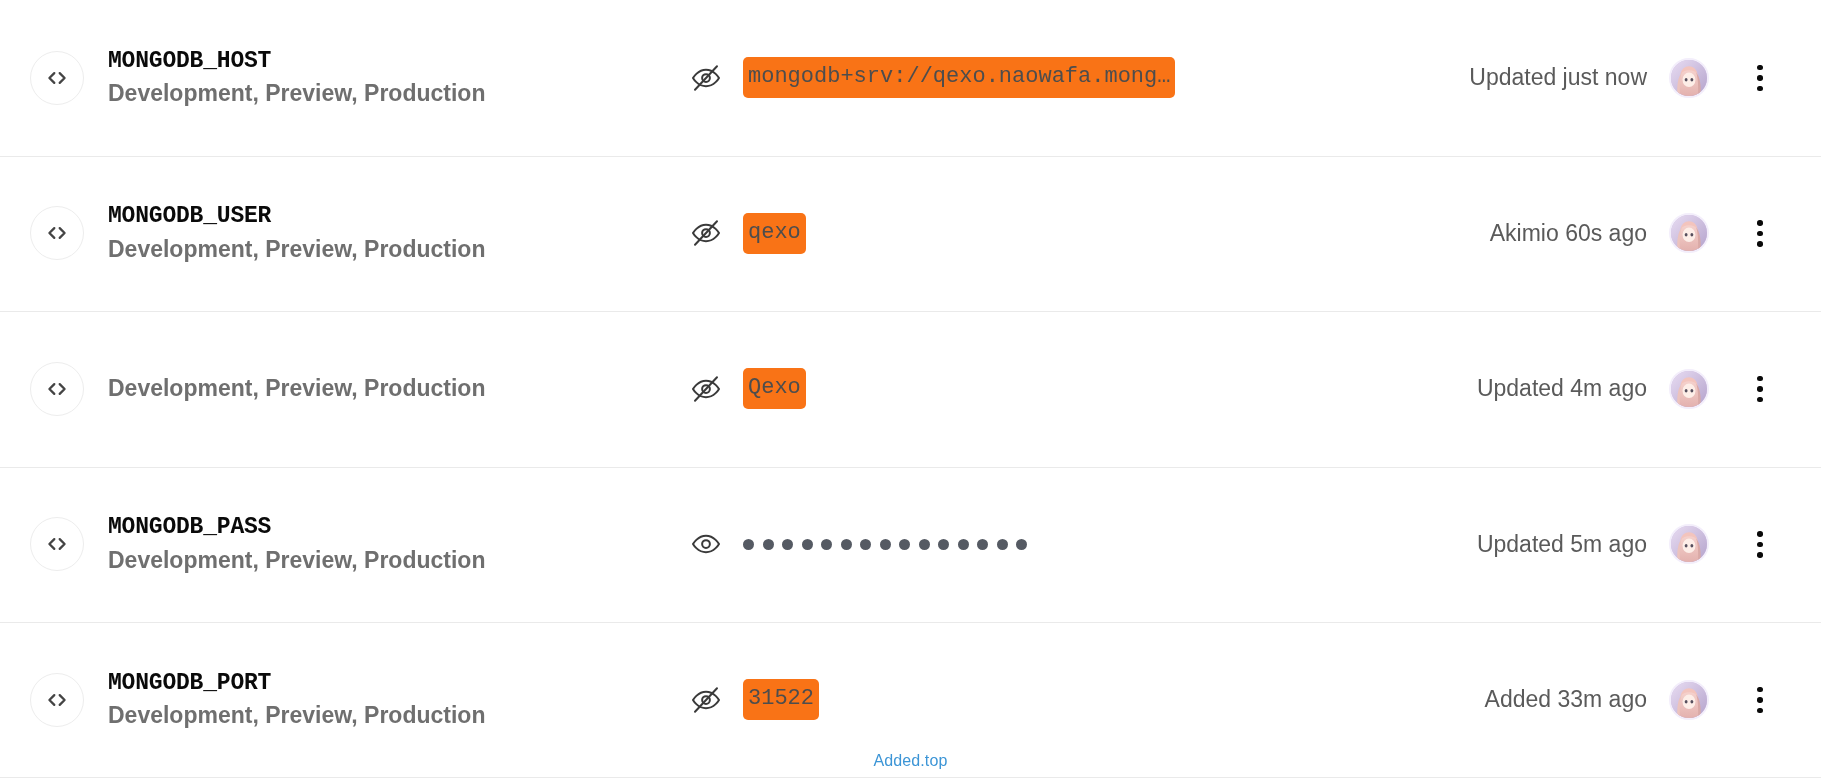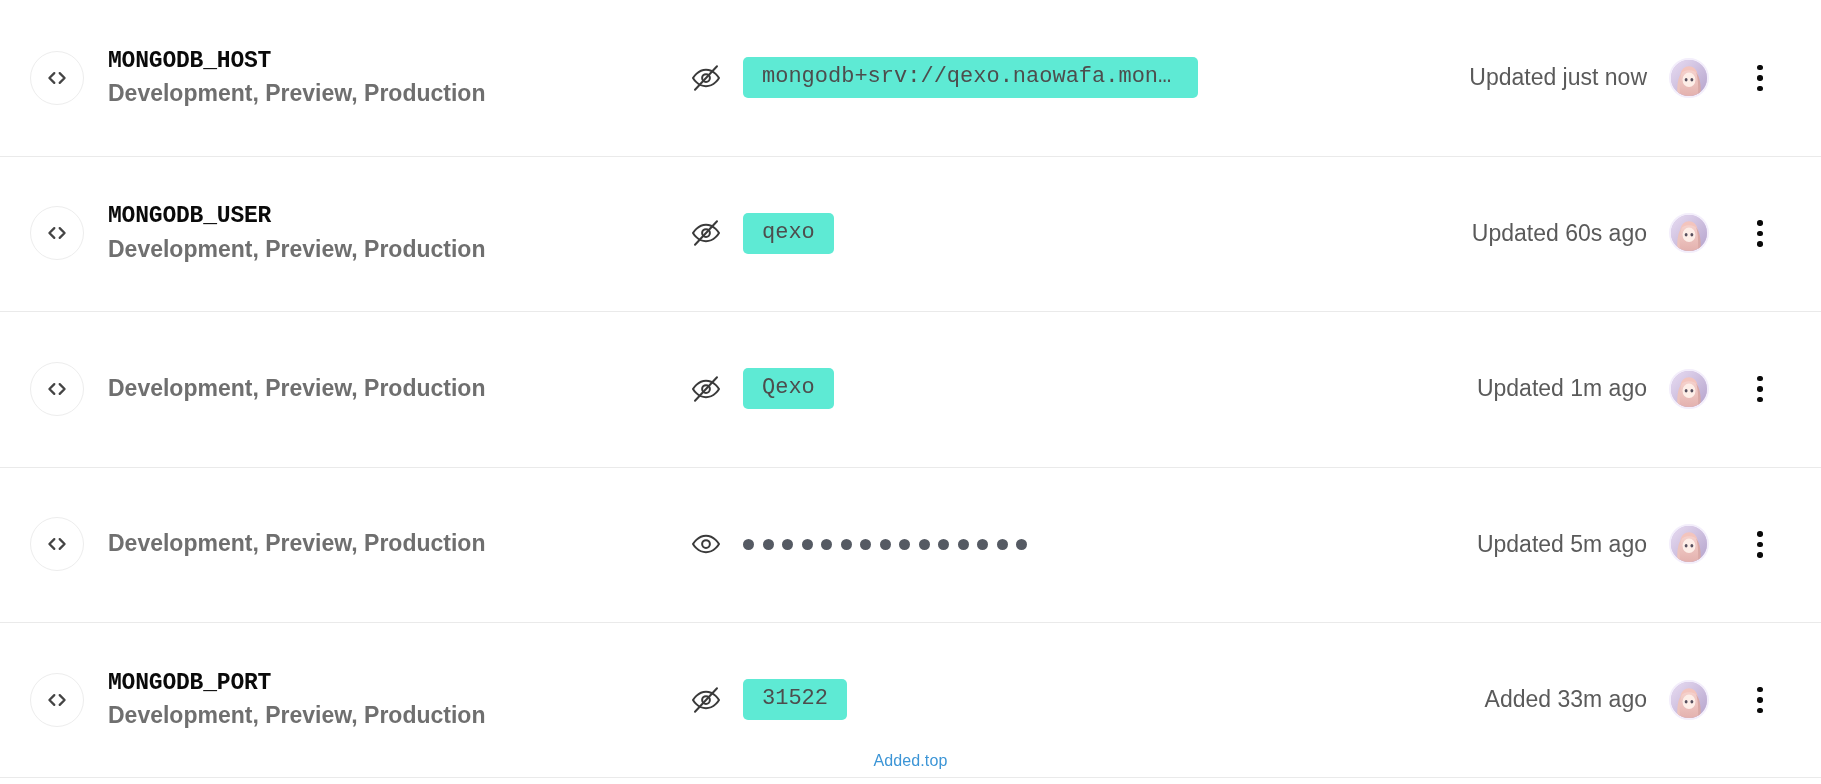--- a/index.html
+++ b/index.html
@@ -105,23 +105,23 @@
     background: none;
     border: none;
     padding: 0;
     cursor: pointer;
   }
   .eye-btn svg { display: block; }
 
   .value-chip {
     display: inline-block;
     max-width: 455px;
-    background: #5eead4;
+    background: #f97316;
     border-radius: 5px;
-    padding: 7px 19px 8px;
+    padding: 7px 5px 8px;
     font-family: "Liberation Mono", "DejaVu Sans Mono", monospace;
     font-size: 22px;
     line-height: 1.18;
     color: #4d4d4d;
     white-space: nowrap;
     overflow: hidden;
     text-overflow: ellipsis;
   }
   .value-dots {
     display: flex;
@@ -265,21 +265,21 @@
         <button class="eye-btn">
           <svg width="30" height="30" viewBox="0 0 24 24" fill="none" stroke="#3a3a3a" stroke-width="1.6" stroke-linecap="round" stroke-linejoin="round">
             <path d="M1.6 12S5.3 5.4 12 5.4 22.4 12 22.4 12 18.7 18.6 12 18.6 1.6 12 1.6 12z"></path>
             <circle cx="12" cy="12" r="3.1"></circle>
             <line x1="3.2" y1="21.4" x2="20.8" y2="2.6"></line>
           </svg>
         </button>
         <div class="value-chip">qexo</div>
       </div>
       <div class="meta-block">
-        <div class="timestamp">Updated 60s ago</div>
+        <div class="timestamp">Akimio 60s ago</div>
         <div class="avatar">
           <svg viewBox="0 0 40 40" preserveAspectRatio="xMidYMid slice">
             <defs>
               <linearGradient id="bgav" x1="0" y1="0" x2="1" y2="1">
                 <stop offset="0%" stop-color="#e8dcf2"></stop>
                 <stop offset="100%" stop-color="#b4a3cc"></stop>
               </linearGradient>
               <linearGradient id="hairav" x1="0" y1="0" x2="0" y2="1">
                 <stop offset="0%" stop-color="#f6d4cf"></stop>
                 <stop offset="100%" stop-color="#e3b1ae"></stop>
@@ -316,21 +316,21 @@
         <button class="eye-btn">
           <svg width="30" height="30" viewBox="0 0 24 24" fill="none" stroke="#3a3a3a" stroke-width="1.6" stroke-linecap="round" stroke-linejoin="round">
             <path d="M1.6 12S5.3 5.4 12 5.4 22.4 12 22.4 12 18.7 18.6 12 18.6 1.6 12 1.6 12z"></path>
             <circle cx="12" cy="12" r="3.1"></circle>
             <line x1="3.2" y1="21.4" x2="20.8" y2="2.6"></line>
           </svg>
         </button>
         <div class="value-chip">Qexo</div>
       </div>
       <div class="meta-block">
-        <div class="timestamp">Updated 1m ago</div>
+        <div class="timestamp">Updated 4m ago</div>
         <div class="avatar">
           <svg viewBox="0 0 40 40" preserveAspectRatio="xMidYMid slice">
             <defs>
               <linearGradient id="bgav" x1="0" y1="0" x2="1" y2="1">
                 <stop offset="0%" stop-color="#e8dcf2"></stop>
                 <stop offset="100%" stop-color="#b4a3cc"></stop>
               </linearGradient>
               <linearGradient id="hairav" x1="0" y1="0" x2="0" y2="1">
                 <stop offset="0%" stop-color="#f6d4cf"></stop>
                 <stop offset="100%" stop-color="#e3b1ae"></stop>
@@ -354,20 +354,21 @@
       </div>
     </div>
     <div class="env-row">
       <div class="code-badge">
         <svg width="26" height="26" viewBox="0 0 24 24" fill="none" stroke="#444444" stroke-width="2.1" stroke-linecap="round" stroke-linejoin="round">
           <polyline points="9.5 7.5 5 12 9.5 16.5"></polyline>
           <polyline points="14.5 7.5 19 12 14.5 16.5"></polyline>
         </svg>
       </div>
       <div class="key-block">
+        <div class="env-key">MONGODB_PASS</div>
         <div class="env-scopes">Development, Preview, Production</div>
       </div>
       <div class="value-block">
         <button class="eye-btn">
           <svg width="30" height="30" viewBox="0 0 24 24" fill="none" stroke="#3a3a3a" stroke-width="1.6" stroke-linecap="round" stroke-linejoin="round">
             <path d="M1.6 12S5.3 5.4 12 5.4 22.4 12 22.4 12 18.7 18.6 12 18.6 1.6 12 1.6 12z"></path>
             <circle cx="12" cy="12" r="3.1"></circle>
           </svg>
         </button>
         <div class="value-dots">

